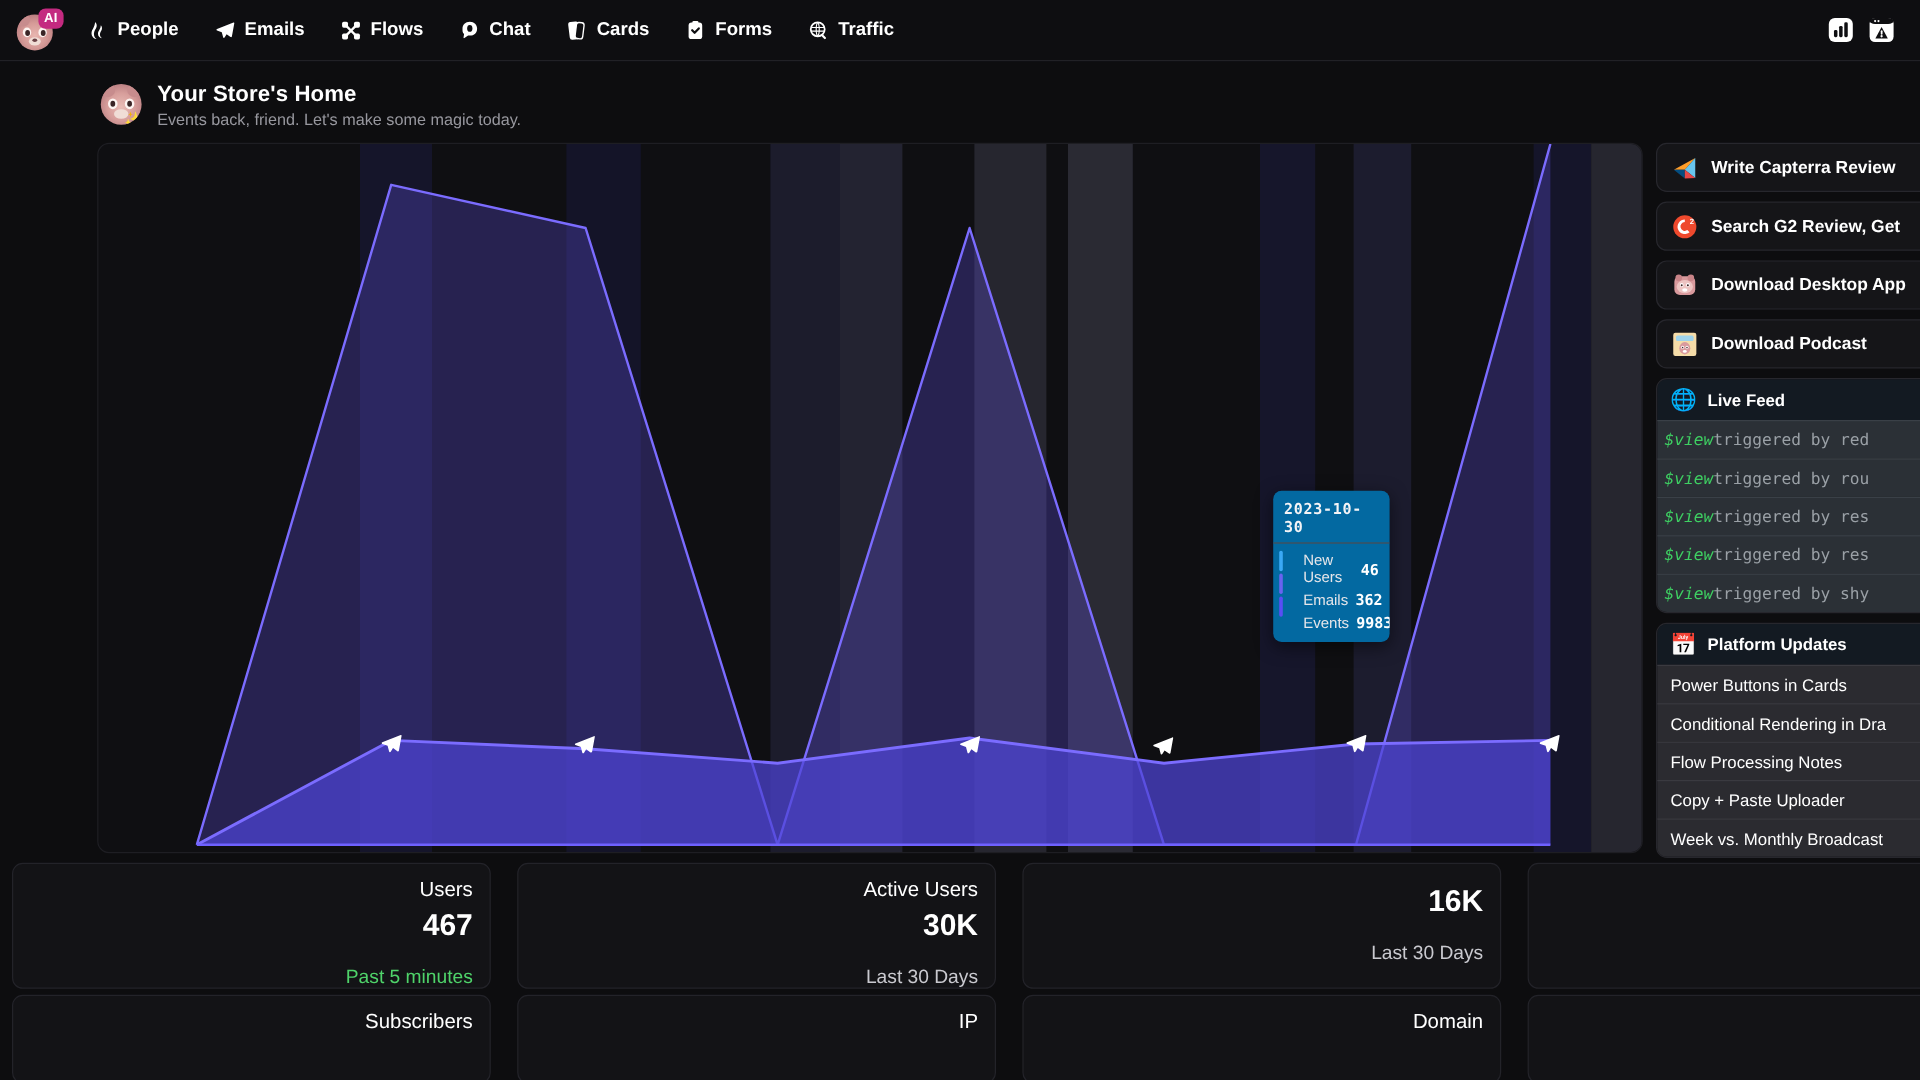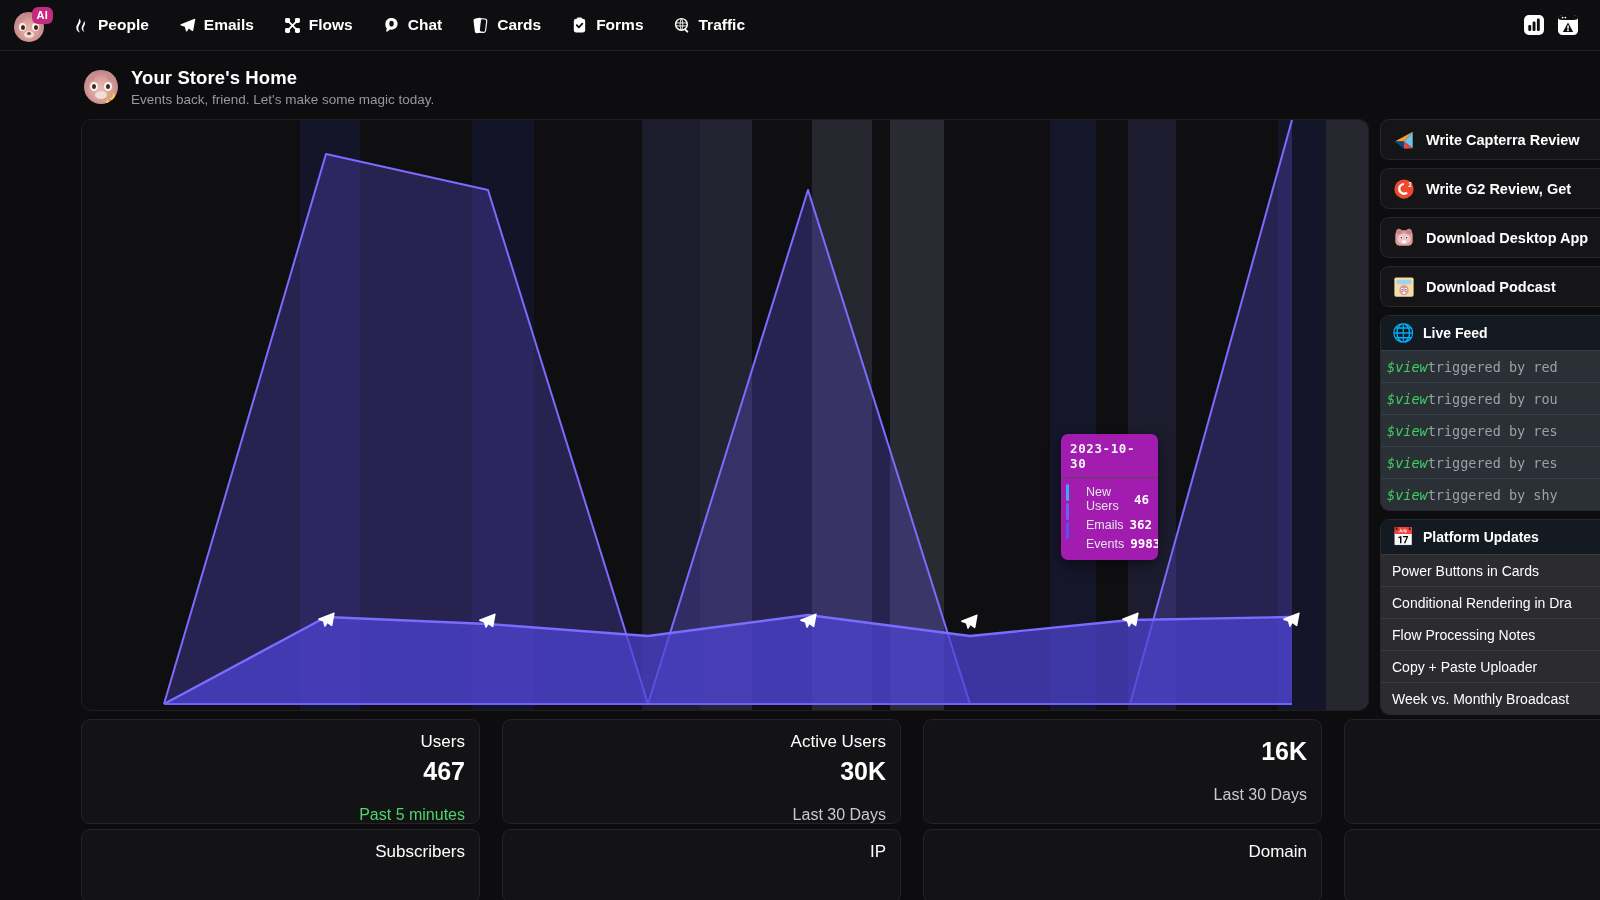--- a/index.html
+++ b/index.html
@@ -70,22 +70,22 @@
   .chart-panel {
     position: absolute; left: 81px; top: 119px; width: 1288px; height: 592px;
     background: #0f0f12; border: 1px solid #1e1e23; border-radius: 10px; overflow: hidden;
   }
   .chart-svg { position: absolute; inset: 0; width: 1288px; height: 592px; display: block; }
   .plane-marker { position: absolute; width: 19px; height: 19px; transform: translate(-50%,-50%); pointer-events: none; }
   .plane-marker svg { width: 19px; height: 19px; display: block; fill: #ffffff; }
 
   
   .tooltip {
-    position: absolute; left: 1061px; top: 434px; width: 97px;
-    background: #a21caf; border-radius: 7px; box-shadow: 0 4px 14px rgba(0,0,0,.5);
+    position: absolute; left: 1061px; top: 409px; width: 97px;
+    background: #0369a1; border-radius: 7px; box-shadow: 0 4px 14px rgba(0,0,0,.5);
     font-size: 12.5px; overflow: hidden; z-index: 12;
   }
   .tt-head { padding: 7px 9px 6px; font-weight: 700; color: #f4f4f6; letter-spacing: .6px;
     font-family: "DejaVu Sans Mono", monospace; font-size: 12.5px; border-bottom: 1px solid #4d4d50; }
   .tt-body { padding: 5px 0 7px; position: relative; }
   .tt-row { display: flex; align-items: center; padding: 2px 9px 2px 12px; gap: 6px; }
   .tt-bar { position: absolute; left: 5px; width: 3px; border-radius: 2px; }
   .tt-label { color: #e6e6ea; font-size: 12.5px; margin-left: 13px; }
   .tt-val { margin-left: auto; font-weight: 700; color: #ffffff; font-size: 12.5px;
     font-family: "DejaVu Sans Mono", monospace; }
@@ -108,21 +108,21 @@
     background: #2b3036; border-top: 1px solid #3a4047;
     font-family: "DejaVu Sans Mono", monospace; font-size: 13.5px; white-space: nowrap; }
   .feed-tag { color: #3ecf62; font-style: italic; }
   .feed-text { color: #9aa0a6; }
   .upd-row { height: 32px; display: flex; align-items: center; padding: 0 11px;
     background: #2b2b30; border-top: 1px solid #3a3a40;
     font-size: 14px; color: #ffffff; white-space: nowrap; cursor: pointer; }
 
   
   .stats { position: absolute; left: 81px; top: 719px; width: 1520px; }
-  .stat-row { display: flex; gap: 22px; margin-bottom: 5px; }
+  .stat-row { display: flex; gap: 22px; margin-bottom: 5px; justify-content: center; }
   .stat-card {
     width: 399px; height: 105px; flex: none;
     background: #131316; border: 1px solid #232329; border-radius: 9px;
     padding: 12px 14px 0; text-align: right; overflow: hidden;
   }
   .stat-card.short { height: 74px; }
   .stat-label { font-size: 17px; color: #ffffff; font-weight: 400; white-space: nowrap; }
   .stat-value { font-size: 25px; font-weight: 700; color: #ffffff; margin-top: 5px; }
   .stat-note { font-size: 16px; color: #c9c9cf; margin-top: 20px; }
   .stat-note.green { color: #4fd36a; }
@@ -356,21 +356,21 @@
     </div>
 
     <div class="side-btn">
       <span class="side-ico">
         <svg viewBox="0 0 24 24">
             <circle cx="12" cy="12" r="10.5" fill="#ef492d"></circle>
             <path d="M12 5.4A6.6 6.6 0 1 0 16.3 17l-2-2a4 4 0 1 1-2.3-7.3z" fill="#fff"></path>
             <text x="16.6" y="9.6" font-size="7" font-weight="700" fill="#fff" font-family="Liberation Sans, sans-serif">2</text>
           </svg>
       </span>
-      <span>Write G2 Review, Get</span>
+      <span>Search G2 Review, Get</span>
     </div>
 
     <div class="side-btn">
       <span class="side-ico">
         <svg viewBox="0 0 24 24">
           <rect x="2.5" y="3.5" width="19" height="17" rx="5" fill="#d99a9d"></rect>
           <circle cx="6.5" cy="5" r="3" fill="#c98488"></circle>
             <circle cx="17.5" cy="5" r="3" fill="#c98488"></circle>
           <ellipse cx="12" cy="13" rx="7.4" ry="6" fill="#edc4c2"></ellipse>
           <circle cx="9.2" cy="11.4" r="1.7" fill="#fff"></circle>

